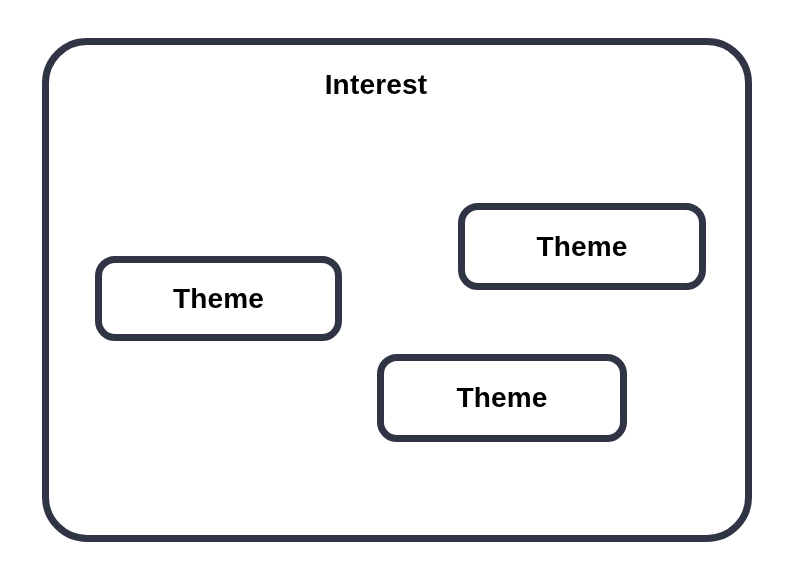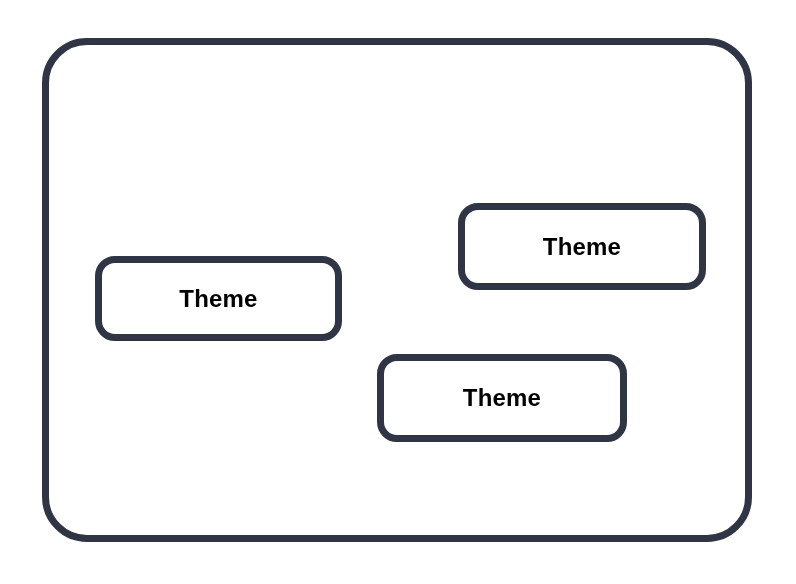--- a/index.html
+++ b/index.html
@@ -41,21 +41,21 @@
     position: absolute;
     box-sizing: border-box;
     border: 7px solid #2F3545;
     border-radius: 20px;
     background: #ffffff;
     display: flex;
     align-items: center;
     justify-content: center;
   }
   .theme-node .theme-text {
-    font-size: 24px;
+    font-size: 28px;
     font-weight: 700;
     color: #000000;
     letter-spacing: 0.2px;
   }
   .theme-left {
     left: 46px;
     top: 211px;
     width: 247px;
     height: 85px;
   }
@@ -70,20 +70,21 @@
     top: 309px;
     width: 250px;
     height: 88px;
   }
 </style>
 </head>
 <body>
 
 <div class="page">
   <div class="interest-box">
+    <div class="interest-title">Interest</div>
 
     <div class="theme-node theme-left">
       <span class="theme-text">Theme</span>
     </div>
 
     <div class="theme-node theme-top-right">
       <span class="theme-text">Theme</span>
     </div>
 
     <div class="theme-node theme-bottom-middle">

